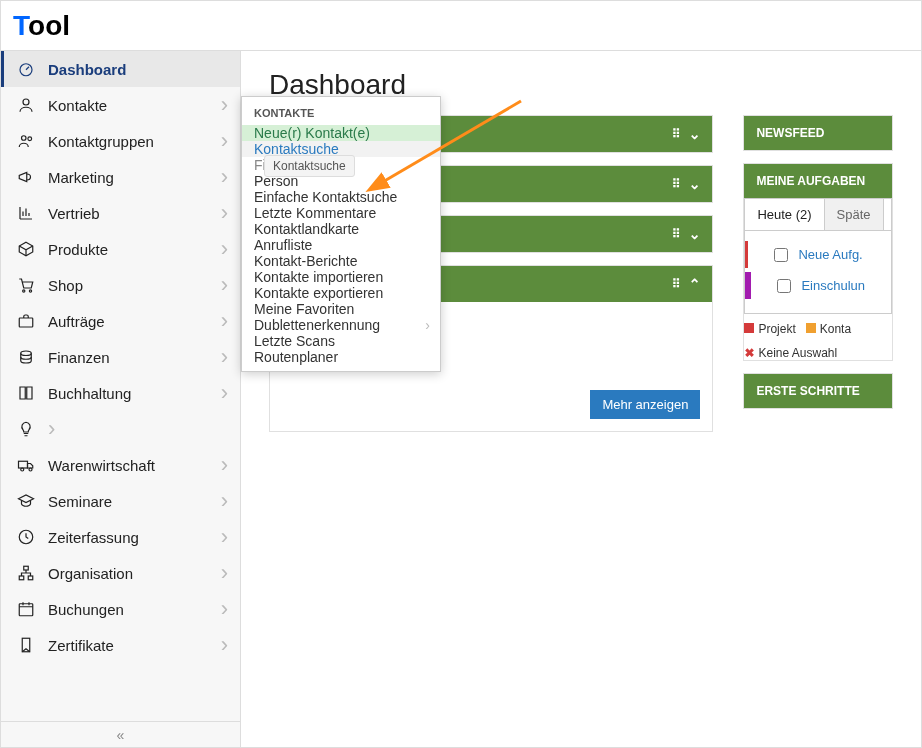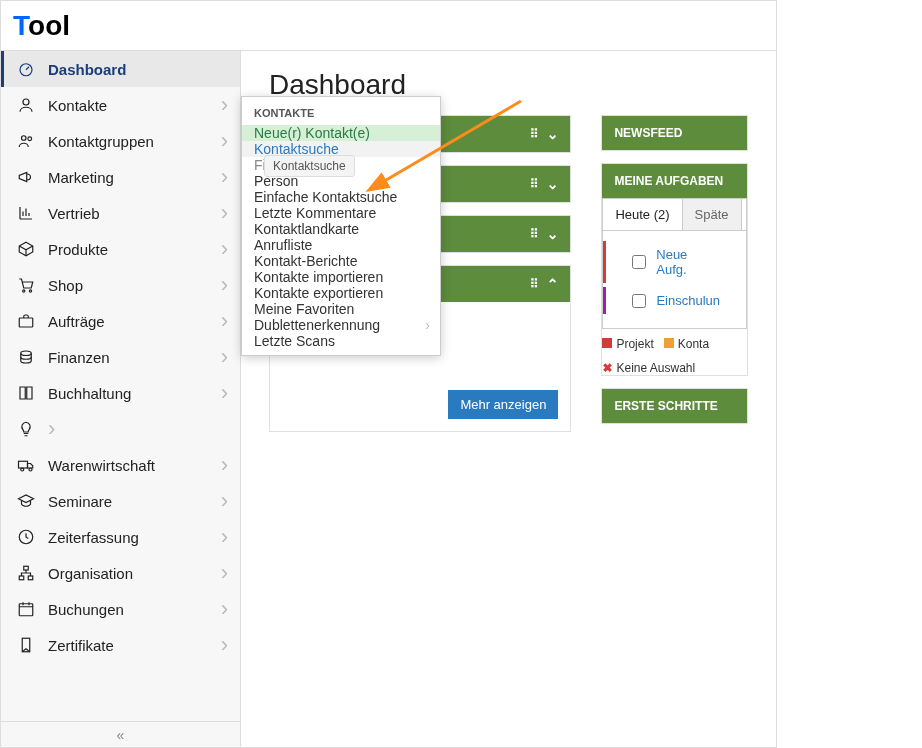--- a/index.html
+++ b/index.html
@@ -1,17 +1,17 @@
 <!DOCTYPE html>
 <html><head>
 <meta charset="utf-8">
 <style>
 * { box-sizing: border-box; margin: 0; padding: 0; }
 body { font-family: -apple-system, BlinkMacSystemFont, "Segoe UI", Arial, sans-serif; font-size: 14px; color: #333; background: #fff; overflow: hidden; }
-.app { display: flex; flex-direction: column; width: 777px; height: 748px; position: relative; border: 1px solid #ddd; }
+.app { display: flex; flex-direction: column; width: 922px; height: 748px; position: relative; border: 1px solid #ddd; }
 .header { height: 50px; border-bottom: 1px solid #ddd; display: flex; align-items: center; padding: 0 12px; }
 .logo { font-size: 28px; font-weight: 700; color: #000; }
 .logo .t { color: #0066ff; }
 .body { display: flex; flex: 1; overflow: hidden; }
 .sidebar { width: 240px; background: #f7f7f7; border-right: 1px solid #ddd; display: flex; flex-direction: column; }
 .sidebar-items { flex: 1; overflow-y: auto; }
 .sidebar-item { display: flex; align-items: center; height: 36px; padding: 0 12px; cursor: pointer; border-left: 3px solid transparent; }
 .sidebar-item.active { background: #e8e8e8; border-left: 3px solid #1a3d7c; }
 .sidebar-item .si-icon { width: 20px; height: 20px; display: flex; align-items: center; justify-content: center; margin-right: 12px; }
 .sidebar-item .si-icon svg { width: 18px; height: 18px; fill: none; stroke: #222; stroke-width: 1.6; }
@@ -30,21 +30,21 @@
 .panel-header .ph-actions { display:flex; align-items:center; gap:8px; }
 .dots { display:flex; flex-direction: column; gap:2px; }
 .chevd { color:#fff; font-size:14px; }
 .panel-body { padding: 12px; }
 .mehr { background:#2a7abf; color:#fff; border:none; padding:7px 12px; font-size:13px; cursor:pointer; float:right; margin-top: 60px; }
 .tabs { display:flex; border:1px solid #ccc; border-bottom:none; }
 .tab { padding:8px 12px; font-size:13px; border-right:1px solid #ccc; cursor:pointer; background:#f0f0f0; color:#666; }
 .tab.active { background:#fff; color:#222; }
 .task-list { border:1px solid #ccc; padding:10px 0; }
 .task-item { display:flex; align-items:center; gap:10px; padding:6px 26px; border-left:3px solid #d43a3a; margin-bottom:4px; }
-.task-item.blue { border-left:3px solid #a21caf; }
+.task-item.blue { border-left:6px solid #a21caf; }
 .task-item input[type=checkbox] { width:14px; height:14px; }
 .task-link { color:#2a7abf; font-size:13px; }
 .legend { margin-top:8px; font-size:12px; display:flex; flex-wrap:wrap; gap:10px; align-items:flex-start; }
 .lsq { display:inline-block; width:10px; height:10px; margin-right:4px; }
 .red { background:#d43a3a; }
 .orange { background:#f0a030; }
 .xmark { color:#d43a3a; font-weight:bold; margin-right:4px; }
 
 
 .submenu { position:absolute; top:95px; left:240px; width:200px; background:#fff; border:1px solid #ccc; box-shadow:0 2px 10px rgba(0,0,0,.2); z-index:10; padding-bottom:6px; }
@@ -345,20 +345,21 @@
       <div class="submenu-item">Einfache Kontaktsuche</div>
       <div class="submenu-item">Letzte Kommentare</div>
       <div class="submenu-item">Kontaktlandkarte</div>
       <div class="submenu-item">Anrufliste</div>
       <div class="submenu-item">Kontakt-Berichte</div>
       <div class="submenu-item">Kontakte importieren</div>
       <div class="submenu-item">Kontakte exportieren</div>
       <div class="submenu-item">Meine Favoriten</div>
       <div class="submenu-item">Dublettenerkennung<span class="subchev">›</span></div>
       <div class="submenu-item">Letzte Scans</div>
+      <div class="submenu-item">Routenplaner</div>
     </div>
 
   <svg class="arrow-svg" width="180" height="120">
     <defs>
         <marker id="ah" markerWidth="10" markerHeight="10" refX="2" refY="3" orient="auto">
           <path d="M0,0 L0,6 L8,3 z" fill="#ff8c1a"></path>
         </marker>
       </defs>
     <line x1="160" y1="10" x2="20" y2="92" stroke="#ff8c1a" stroke-width="3" marker-end="url(#ah)"></line>
   </svg>

